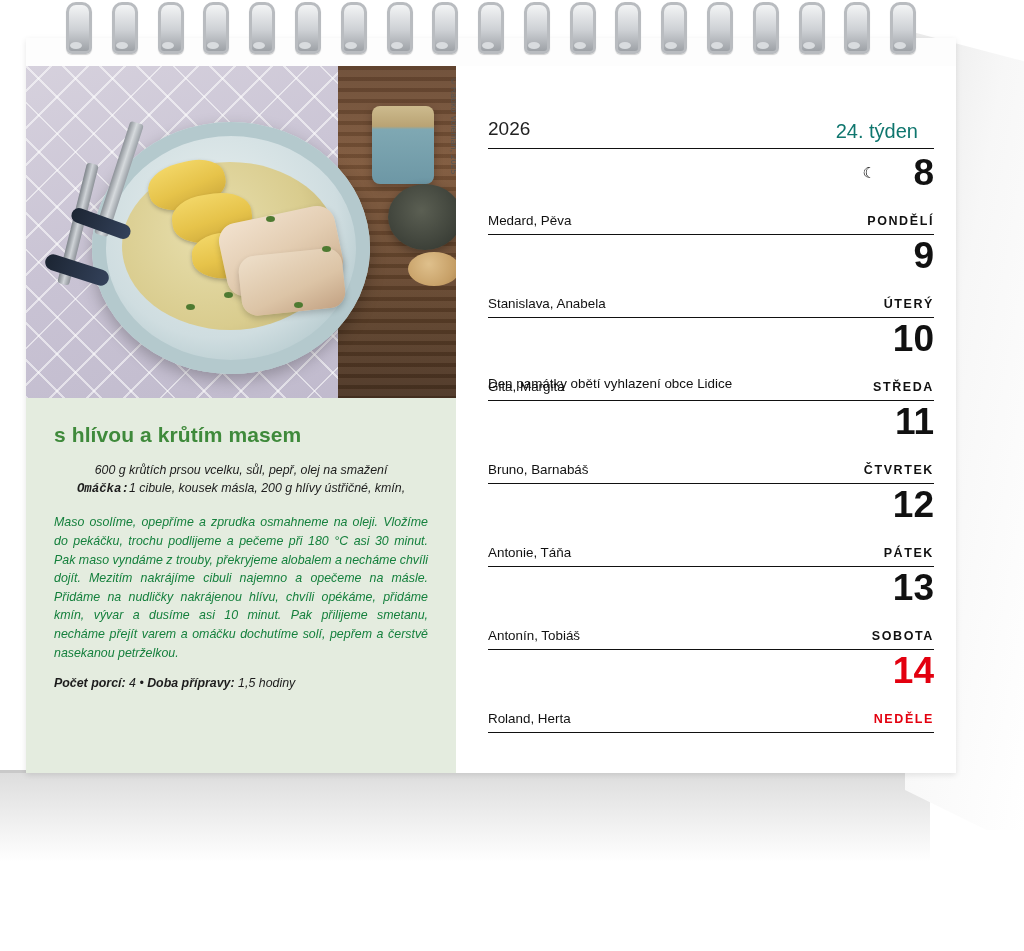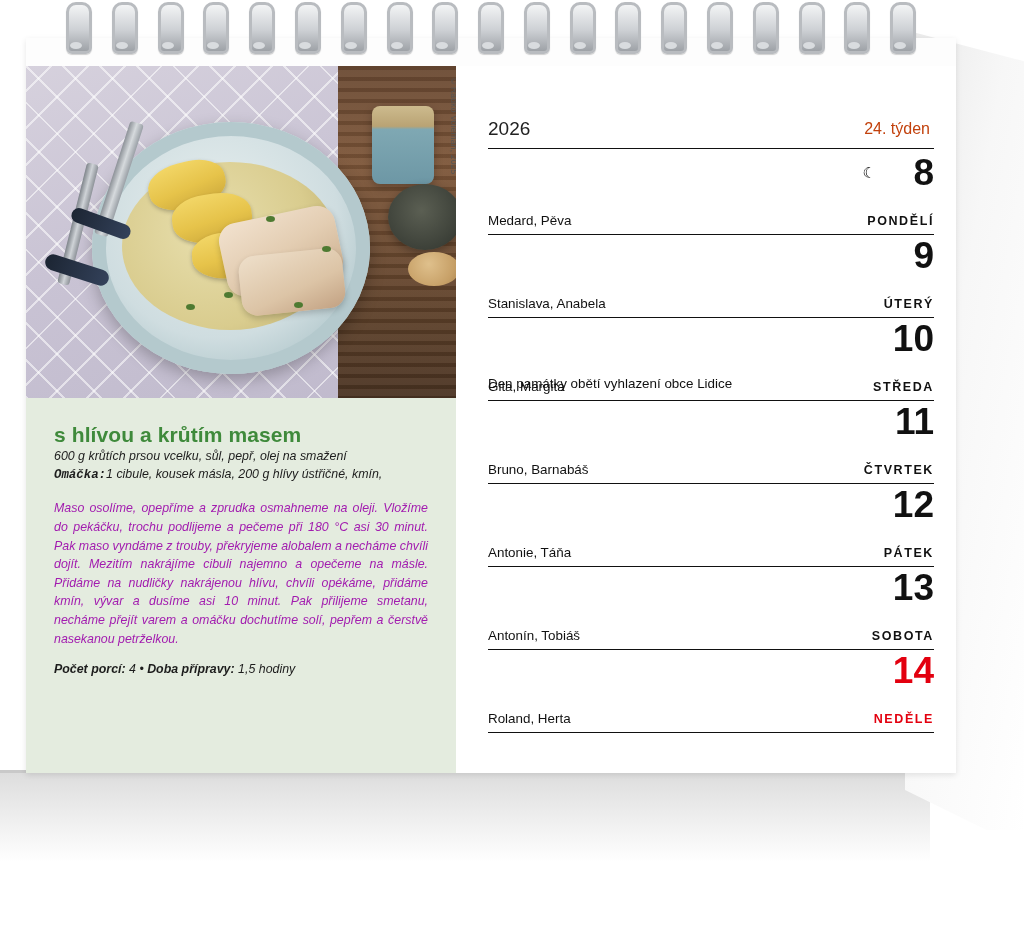--- a/index.html
+++ b/index.html
@@ -152,25 +152,25 @@
     position:absolute;left:0;top:332px;width:430px;height:375px;
     padding:24px 28px 0 28px;
     box-sizing:border-box;
   }
   .recipe h1{
     margin:0;font-size:21px;line-height:1.26;color:#3f8a3b;font-weight:bold;
     letter-spacing:.1px;
   }
   .recipe h1 .l2{display:block;}
   .ingredients{
-    font-size:12.4px;line-height:1.45;font-style:italic;color:#1d1d1d;
+    margin-top:14px;font-size:12.4px;line-height:1.45;font-style:italic;color:#1d1d1d;text-align:center;
   }
   .ingredients .strong{font-weight:bold;font-style:italic;font-family:Liberation Mono, monospace;}
   .method{
-    margin-top:14px;font-size:12.4px;line-height:1.50;font-style:italic;color:#a21caf;
+    margin-top:14px;font-size:12.4px;line-height:1.50;font-style:italic;color:#15803d;
     text-align:justify;
   }
   .servings{
     margin-top:14px;font-size:12.4px;font-style:italic;color:#1d1d1d;
   }
   .servings .b{font-weight:bold;margin-top:38px;}
 
   
   .copyright{
     position:absolute;left:459px;top:78px;
@@ -187,21 +187,21 @@
     background:#ffffff;
   }
   .month{
     position:absolute;right:22px;top:8px;
     font-size:33px;font-weight:bold;letter-spacing:2.5px;color:#111;
   }
   .yearrow{
     position:absolute;left:32px;right:22px;top:52px;height:30px;
   }
   .year{position:absolute;left:0;top:0;font-size:19px;color:#222;}
-  .week{position:absolute;right:4px;top:2px;font-size:16px;color:#c2410c;}
+  .week{position:absolute;right:16px;top:2px;font-size:20px;color:#0f766e;}
   .yearline{
     position:absolute;left:32px;right:22px;top:82px;height:1px;background:#111;
   }
 
   .days{position:absolute;left:32px;right:22px;top:86px;}
   .day{position:relative;height:82px;border-bottom:1px solid #111;}
   .day .num{
     position:absolute;right:0;top:2px;font-size:37px;font-weight:bold;color:#111;line-height:1;
   }
   .day .dow{

